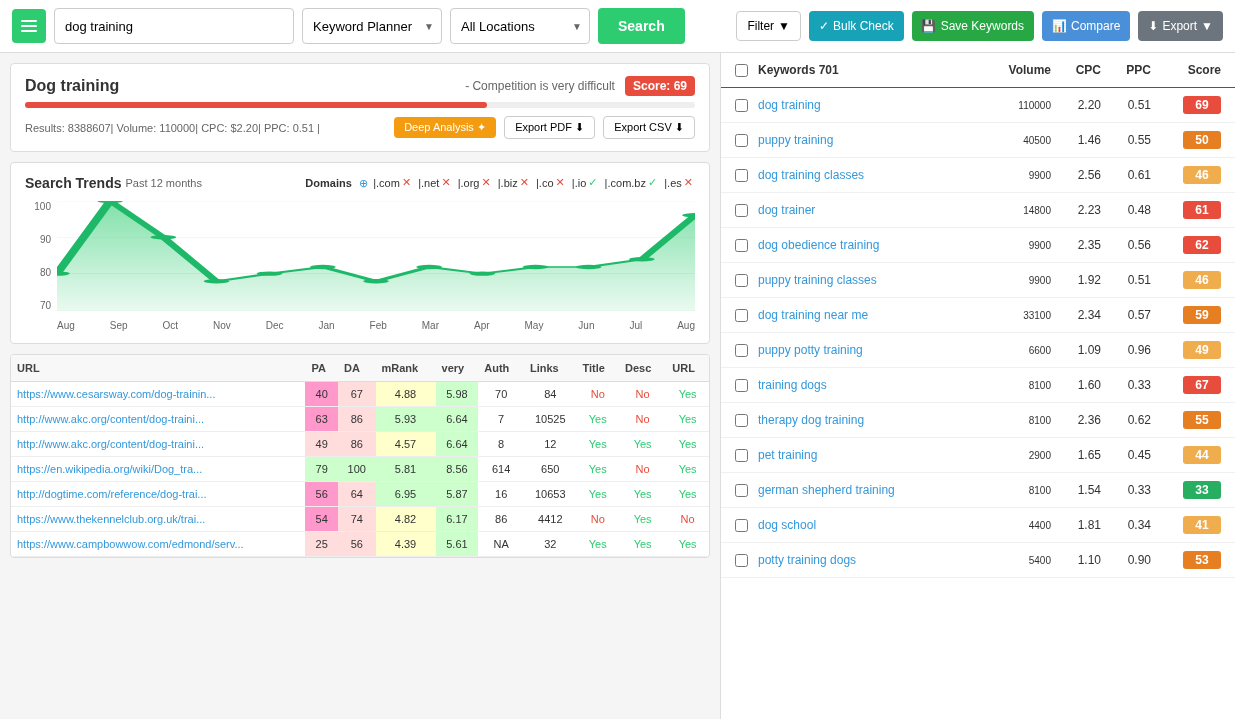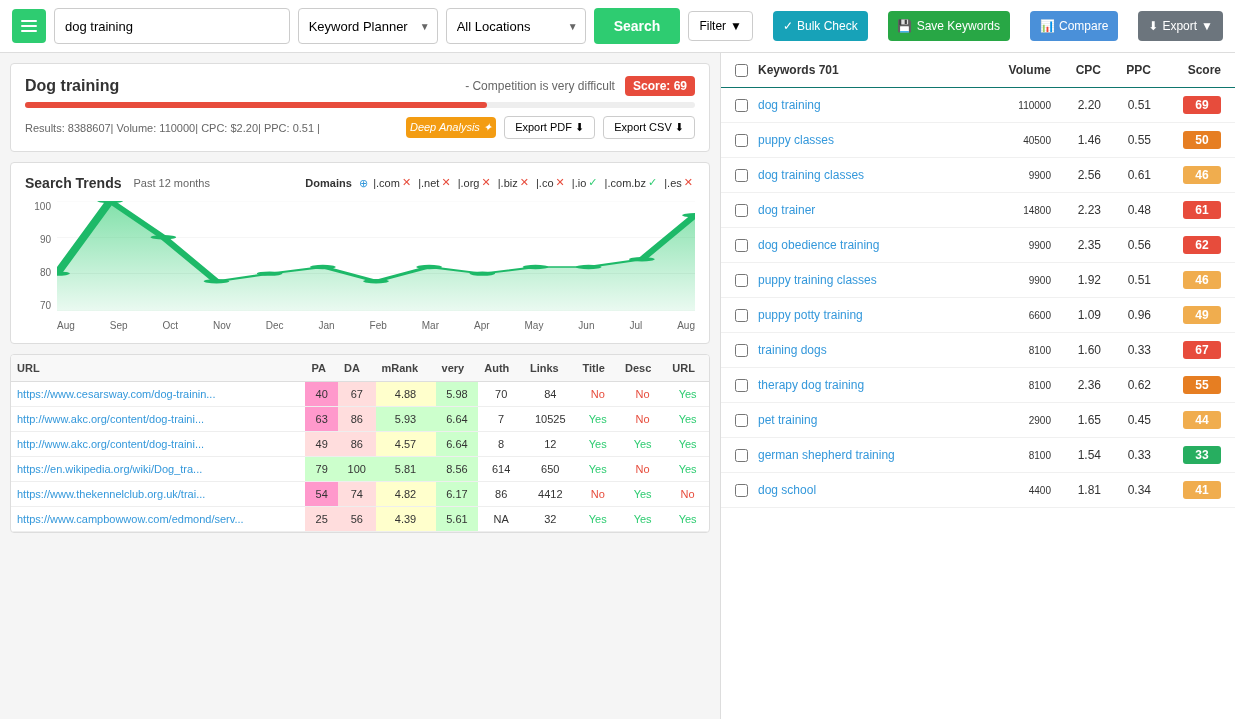--- a/index.html
+++ b/index.html
@@ -8,21 +8,21 @@
     
     .header { background: #fff; padding: 8px 12px; display: flex; align-items: center; gap: 8px; border-bottom: 1px solid #ddd; }
     .logo-icon { background: #2ecc71; color: #fff; width: 34px; height: 34px; display: flex; align-items: center; justify-content: center; border-radius: 4px; font-size: 16px; flex-shrink: 0; }
     .search-input { flex: 1; max-width: 240px; height: 36px; border: 1px solid #ccc; border-radius: 4px; padding: 0 10px; font-size: 13px; }
     .location-select { height: 36px; border: 1px solid #ccc; border-radius: 4px; padding: 0 28px 0 10px; font-size: 13px; background: #fff; appearance: none; min-width: 140px; cursor: pointer; }
     .select-wrapper { position: relative; display: inline-block; }
     .select-wrapper::after { content: '▼'; position: absolute; right: 8px; top: 50%; transform: translateY(-50%); font-size: 10px; color: #666; pointer-events: none; }
     .search-btn { background: #2ecc71; color: #fff; border: none; border-radius: 4px; height: 36px; padding: 0 20px; font-size: 14px; font-weight: bold; cursor: pointer; }
 
     
-    .header-right { margin-left: auto; display: flex; align-items: center; gap: 20px; }
+    .header-right { margin-left: auto; display: flex; align-items: center; gap: 8px; }
     .filter-btn { background: #fff; border: 1px solid #ccc; border-radius: 4px; height: 30px; padding: 0 10px; font-size: 12px; cursor: pointer; display: flex; align-items: center; gap: 4px; }
     .action-btn { height: 30px; padding: 0 10px; font-size: 12px; border: none; border-radius: 4px; cursor: pointer; display: flex; align-items: center; gap: 4px; color: #fff; }
     .btn-teal { background: #17a2b8; }
     .btn-green { background: #28a745; }
     .btn-blue { background: #4a90d9; }
     .btn-gray { background: #6c757d; }
 
     
     .main { display: flex; gap: 0; height: calc(100vh - 52px); overflow: hidden; }
     .left-panel { width: 720px; flex-shrink: 0; overflow-y: auto; padding: 10px; }
@@ -31,27 +31,27 @@
     
     .score-section { background: #fff; border: 1px solid #ddd; border-radius: 4px; padding: 12px 14px; margin-bottom: 10px; }
     .score-title-row { display: flex; align-items: center; gap: 10px; margin-bottom: 6px; }
     .score-title { font-size: 16px; font-weight: bold; }
     .competition-text { margin-left: auto; font-size: 12px; color: #666; }
     .score-badge { background: #e74c3c; color: #fff; border-radius: 4px; padding: 3px 8px; font-size: 12px; font-weight: bold; }
     .progress-bar-wrap { background: #eee; height: 6px; border-radius: 3px; margin-bottom: 8px; }
     .progress-bar-fill { background: #e74c3c; height: 6px; border-radius: 3px; width: 69%; }
     .score-meta { font-size: 11px; color: #666; display: flex; align-items: center; gap: 8px; }
     .score-meta-text { flex: 1; }
-    .btn-analysis { background: #f39c12; color: #fff; border: none; border-radius: 4px; padding: 4px 4px; font-size: 11px; cursor: pointer; font-style: italic; }
+    .btn-analysis { background: #f39c12; color: #fff; border: none; border-radius: 4px; padding: 4px 10px; font-size: 11px; cursor: pointer; }
     .btn-export-pdf { background: #fff; border: 1px solid #ccc; border-radius: 4px; padding: 4px 10px; font-size: 11px; cursor: pointer; }
     .btn-export-csv { background: #fff; border: 1px solid #ccc; border-radius: 4px; padding: 4px 10px; font-size: 11px; cursor: pointer; }
 
     
     .trends-section { background: #fff; border: 1px solid #ddd; border-radius: 4px; padding: 12px 14px; margin-bottom: 10px; }
-    .trends-header { display: flex; align-items: center; gap: 12px; margin-bottom: 10px; }
+    .trends-header { display: flex; align-items: center; gap: 4px; margin-bottom: 10px; }
     .trends-title { font-size: 14px; font-weight: bold; }
     .trends-subtitle { font-size: 11px; color: #666; }
     .domains-section { margin-left: auto; font-size: 11px; color: #333; }
     .domain-tag { display: inline-flex; align-items: center; gap: 2px; margin: 0 2px; }
     .domain-x { color: #e74c3c; cursor: pointer; }
     .domain-check { color: #2ecc71; }
     .chart-area { position: relative; height: 130px; }
     .chart-labels-y { position: absolute; left: 0; top: 0; bottom: 20px; display: flex; flex-direction: column; justify-content: space-between; font-size: 10px; color: #666; width: 30px; padding-right: 4px; text-align: right; }
     .chart-content { position: absolute; left: 32px; right: 0; top: 0; bottom: 20px; }
     .chart-labels-x { position: absolute; left: 32px; right: 0; bottom: 0; display: flex; justify-content: space-between; font-size: 10px; color: #666; }
@@ -289,20 +289,32 @@
     <td class="cell-num" style="background:#cfc">100</td>
     <td class="cell-num" style="background:#cfc">5.81</td>
     <td class="cell-num" style="background:#cfc">8.56</td>
     <td class="cell-num">614</td>
     <td class="cell-num">650</td>
     <td class="cell-num cell-yes">Yes</td>
     <td class="cell-num cell-no">No</td>
     <td class="cell-num cell-yes">Yes</td>
   </tr>
             <tr>
+    <td><a class="url-link" href="#">http://dogtime.com/reference/dog-trai...</a></td>
+    <td class="cell-num" style="background:#f9c">56</td>
+    <td class="cell-num" style="background:#fdd">64</td>
+    <td class="cell-num" style="background:#cfc">6.95</td>
+    <td class="cell-num" style="background:#cfc">5.87</td>
+    <td class="cell-num">16</td>
+    <td class="cell-num">10653</td>
+    <td class="cell-num cell-yes">Yes</td>
+    <td class="cell-num cell-yes">Yes</td>
+    <td class="cell-num cell-yes">Yes</td>
+  </tr>
+            <tr>
     <td><a class="url-link" href="#">https://www.thekennelclub.org.uk/trai...</a></td>
     <td class="cell-num" style="background:#f9c">54</td>
     <td class="cell-num" style="background:#fdd">74</td>
     <td class="cell-num" style="background:#ffc">4.82</td>
     <td class="cell-num" style="background:#cfc">6.17</td>
     <td class="cell-num">86</td>
     <td class="cell-num">4412</td>
     <td class="cell-num cell-no">No</td>
     <td class="cell-num cell-yes">Yes</td>
     <td class="cell-num cell-no">No</td>
@@ -341,21 +353,21 @@
     <span class="kw-row-keyword">dog training</span>
     <span class="kw-row-volume">110000</span>
     <span class="kw-row-cpc">2.20</span>
     <span class="kw-row-ppc">0.51</span>
     <span class="kw-row-score">
       <span class="score-pill" style="background:#e74c3c">69</span>
     </span>
   </div>
           <div class="kw-row">
     <input type="checkbox" class="kw-row-checkbox" style="">
-    <span class="kw-row-keyword">puppy classes</span>
+    <span class="kw-row-keyword">puppy training</span>
     <span class="kw-row-volume">40500</span>
     <span class="kw-row-cpc">1.46</span>
     <span class="kw-row-ppc">0.55</span>
     <span class="kw-row-score">
       <span class="score-pill" style="background:#e67e22">50</span>
     </span>
   </div>
           <div class="kw-row">
     <input type="checkbox" class="kw-row-checkbox" style="">
     <span class="kw-row-keyword">dog training classes</span>
@@ -391,20 +403,30 @@
     <span class="kw-row-keyword">puppy training classes</span>
     <span class="kw-row-volume">9900</span>
     <span class="kw-row-cpc">1.92</span>
     <span class="kw-row-ppc">0.51</span>
     <span class="kw-row-score">
       <span class="score-pill" style="background:#f0ad4e">46</span>
     </span>
   </div>
           <div class="kw-row">
     <input type="checkbox" class="kw-row-checkbox" style="">
+    <span class="kw-row-keyword">dog training near me</span>
+    <span class="kw-row-volume">33100</span>
+    <span class="kw-row-cpc">2.34</span>
+    <span class="kw-row-ppc">0.57</span>
+    <span class="kw-row-score">
+      <span class="score-pill" style="background:#e67e22">59</span>
+    </span>
+  </div>
+          <div class="kw-row">
+    <input type="checkbox" class="kw-row-checkbox" style="">
     <span class="kw-row-keyword">puppy potty training</span>
     <span class="kw-row-volume">6600</span>
     <span class="kw-row-cpc">1.09</span>
     <span class="kw-row-ppc">0.96</span>
     <span class="kw-row-score">
       <span class="score-pill" style="background:#f0ad4e">49</span>
     </span>
   </div>
           <div class="kw-row">
     <input type="checkbox" class="kw-row-checkbox" style="">
@@ -449,17 +471,27 @@
           <div class="kw-row">
     <input type="checkbox" class="kw-row-checkbox" style="">
     <span class="kw-row-keyword">dog school</span>
     <span class="kw-row-volume">4400</span>
     <span class="kw-row-cpc">1.81</span>
     <span class="kw-row-ppc">0.34</span>
     <span class="kw-row-score">
       <span class="score-pill" style="background:#f0ad4e">41</span>
     </span>
   </div>
+          <div class="kw-row">
+    <input type="checkbox" class="kw-row-checkbox" style="">
+    <span class="kw-row-keyword">potty training dogs</span>
+    <span class="kw-row-volume">5400</span>
+    <span class="kw-row-cpc">1.10</span>
+    <span class="kw-row-ppc">0.90</span>
+    <span class="kw-row-score">
+      <span class="score-pill" style="background:#e67e22">53</span>
+    </span>
+  </div>
         </div>
     </div>
   </div>
 
 </div>
 
 </body></html>

